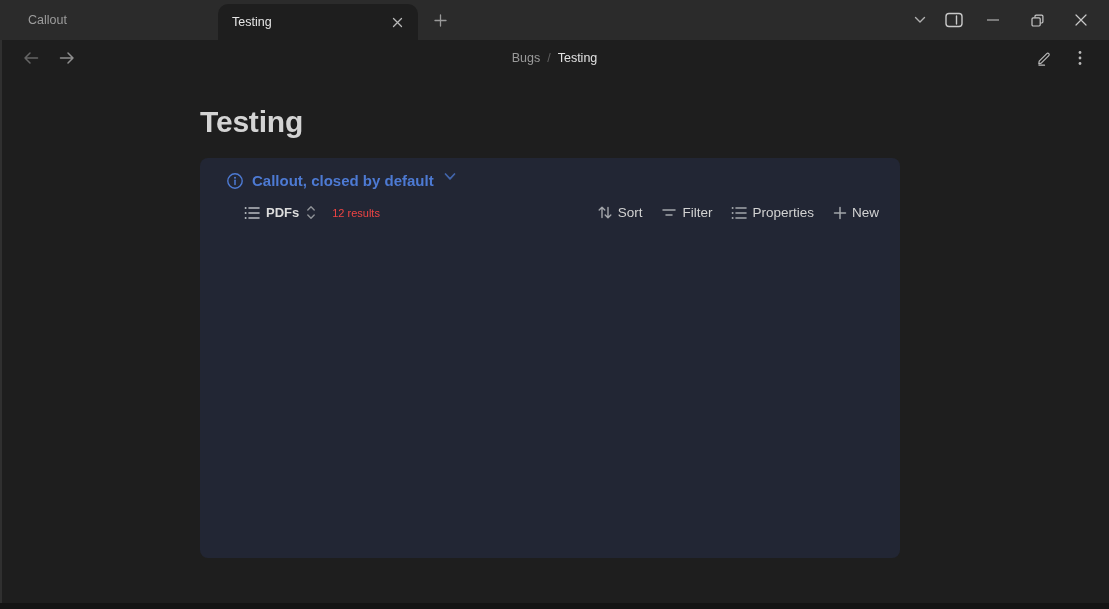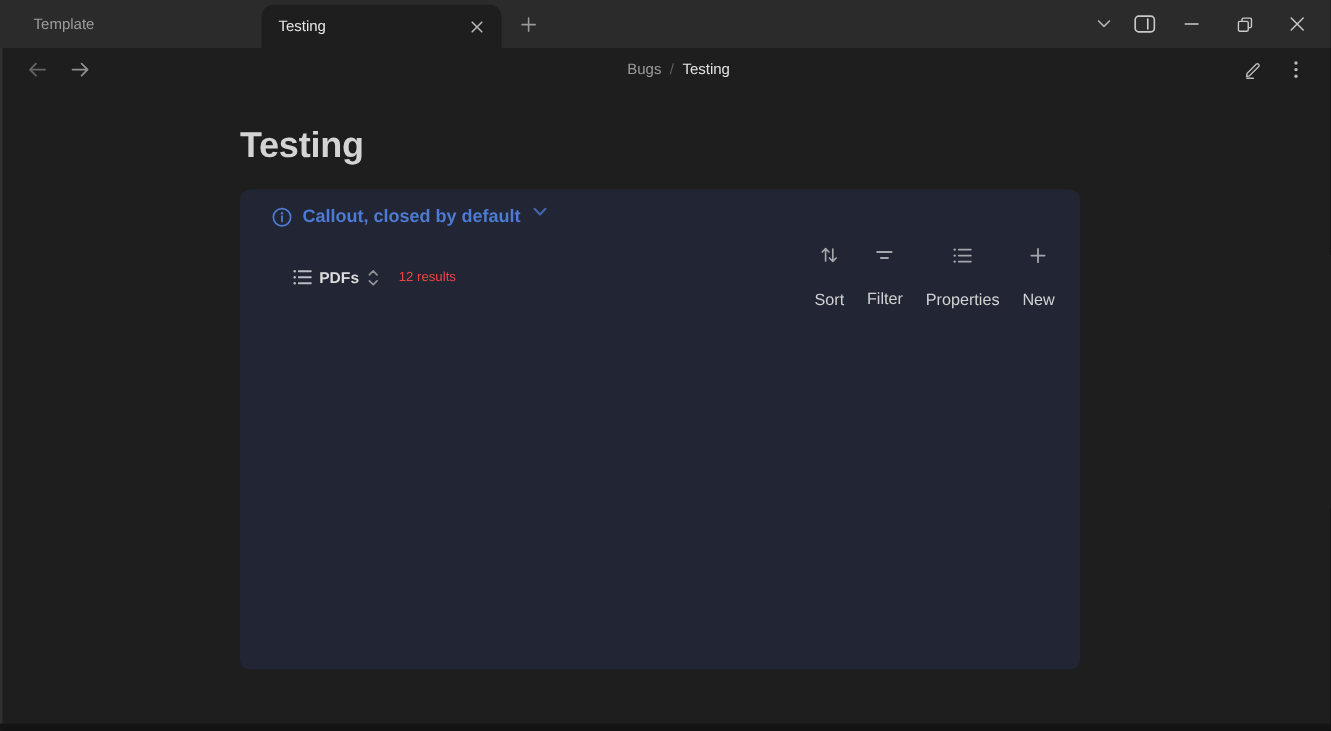--- a/index.html
+++ b/index.html
@@ -40,21 +40,21 @@
   .content-header {
     position:absolute; top:40px; left:0; width:1109px; height:36px;
     display:flex; align-items:center;
   }
   .nav-arrows { display:flex; align-items:center; gap:10px; padding-left:18px; }
   .nav-btn { width:26px; height:26px; border-radius:4px; }
   .nav-btn.back { color:#656565; }
   .nav-btn.fwd { color:#8f8f8f; }
   .breadcrumb {
     position:absolute; left:50%; top:50%; transform:translate(-50%,-50%);
-    display:flex; align-items:center; font-size:12.5px; white-space:nowrap;margin-left:11px;
+    display:flex; align-items:center; font-size:12.5px; white-space:nowrap;
   }
   .crumb-parent { color:#9b9b9b; cursor:pointer; }
   .crumb-sep { color:#5f5f5f; margin:0 7px; }
   .crumb-current { color:#e2e2e2; font-weight:500; cursor:pointer; }
   .header-right { margin-left:auto; display:flex; align-items:center; gap:10px; padding-right:16px; }
   .hdr-icon-btn { width:26px; height:26px; border-radius:4px; color:#b9b9b9; }
   
   .page-title {
     position:absolute; left:200px; top:105px;
     font-size:30px; font-weight:700; color:#d4d4d4; letter-spacing:-0.2px;
@@ -75,38 +75,38 @@
   .db-toolbar {
     display:flex; align-items:center;
     padding:13px 20px 0 44px;
   }
   .view-chip { display:flex; align-items:center; gap:6px; cursor:pointer; border-radius:4px; }
   .view-name { font-size:13px; font-weight:600; color:#dcdcdc; }
   .view-switch { display:flex; color:#8f9297; margin-left:1px; }
   .results-count { font-size:11px; color:#ef4444; margin-left:16px;text-align:right; }
   .db-actions { margin-left:auto; display:flex; align-items:center; gap:17px; }
   .db-action {
-    display:flex; align-items:center; gap:22px; background:none; border:none;
+    display:flex; align-items:center; gap:5px; background:none; border:none;
     cursor:pointer; padding:2px 1px; border-radius:4px;
-    font-size:13.5px; color:#d2d2d2; font-family:inherit;flex-direction:column;
+    font-size:13.5px; color:#d2d2d2; font-family:inherit;
   }
   .db-action .ic { display:flex; color:#a3a6ab; }
   
   .left-border { position:absolute; left:0; top:40px; width:2px; height:569px; background:#303030; }
   .bottom-strip { position:absolute; left:0; bottom:0; width:1109px; height:6px; background:#141414; }
   svg { display:block; }
 </style>
 </head>
 <body>
 
 <div class="app">
 
   <div class="titlebar">
     <div class="tab-inactive">
-      <span>Template</span>
+      <span>Callout</span>
     </div>
     <div class="tab-active">
       <span class="tab-label">Testing</span>
       <button class="icon-btn tab-close">
         <span>
           <svg width="11" height="11" viewBox="0 0 11 11">
               <path d="M1.5 1.5 L9.5 9.5 M9.5 1.5 L1.5 9.5" stroke="currentColor" stroke-width="1.3" fill="none" stroke-linecap="round"></path>
             </svg>
         </span>
       </button>

